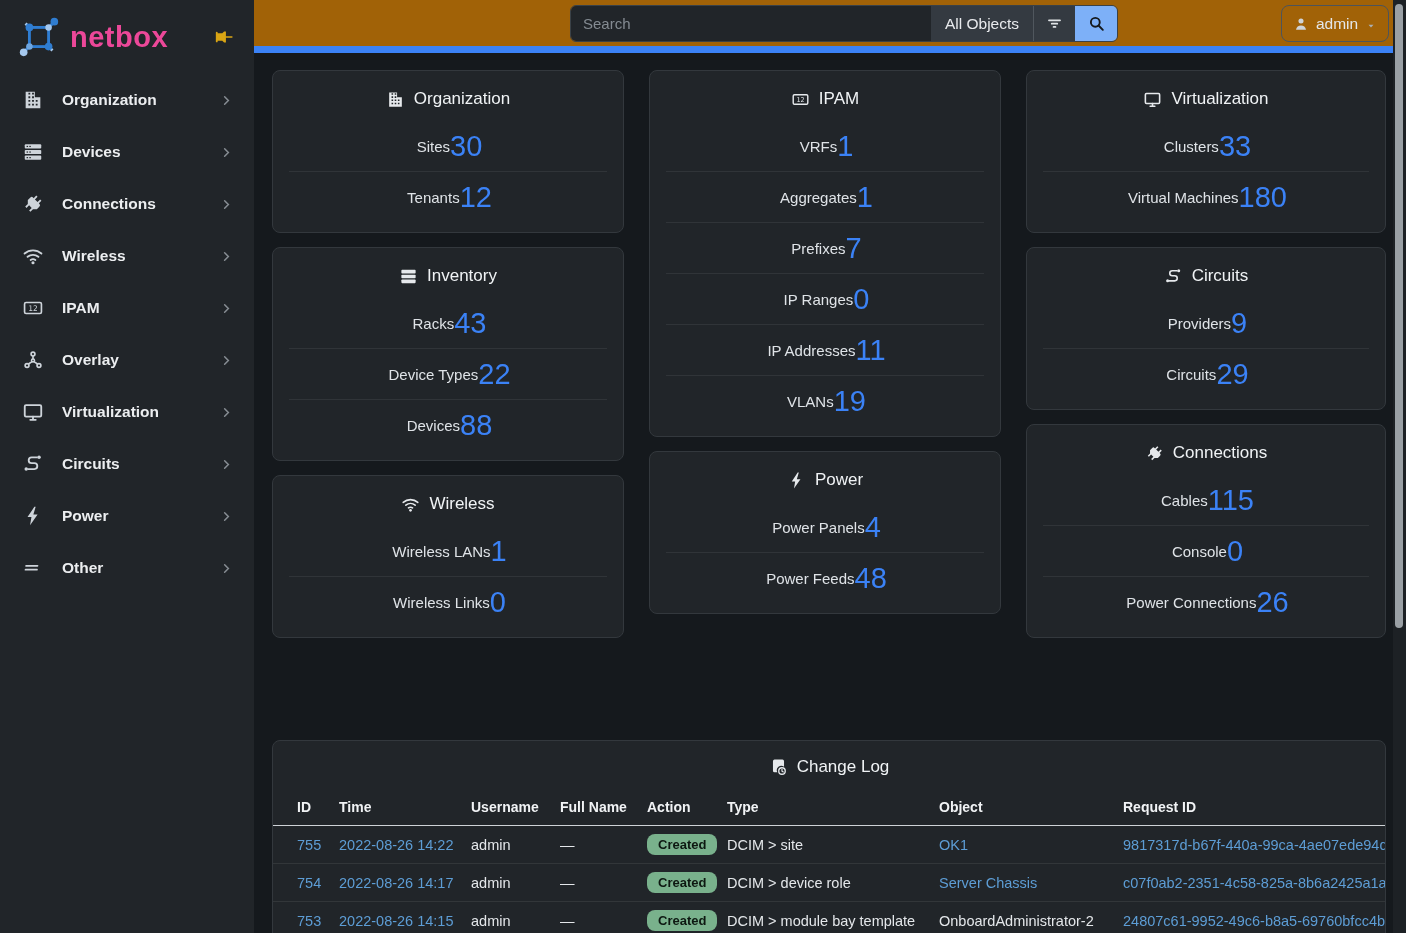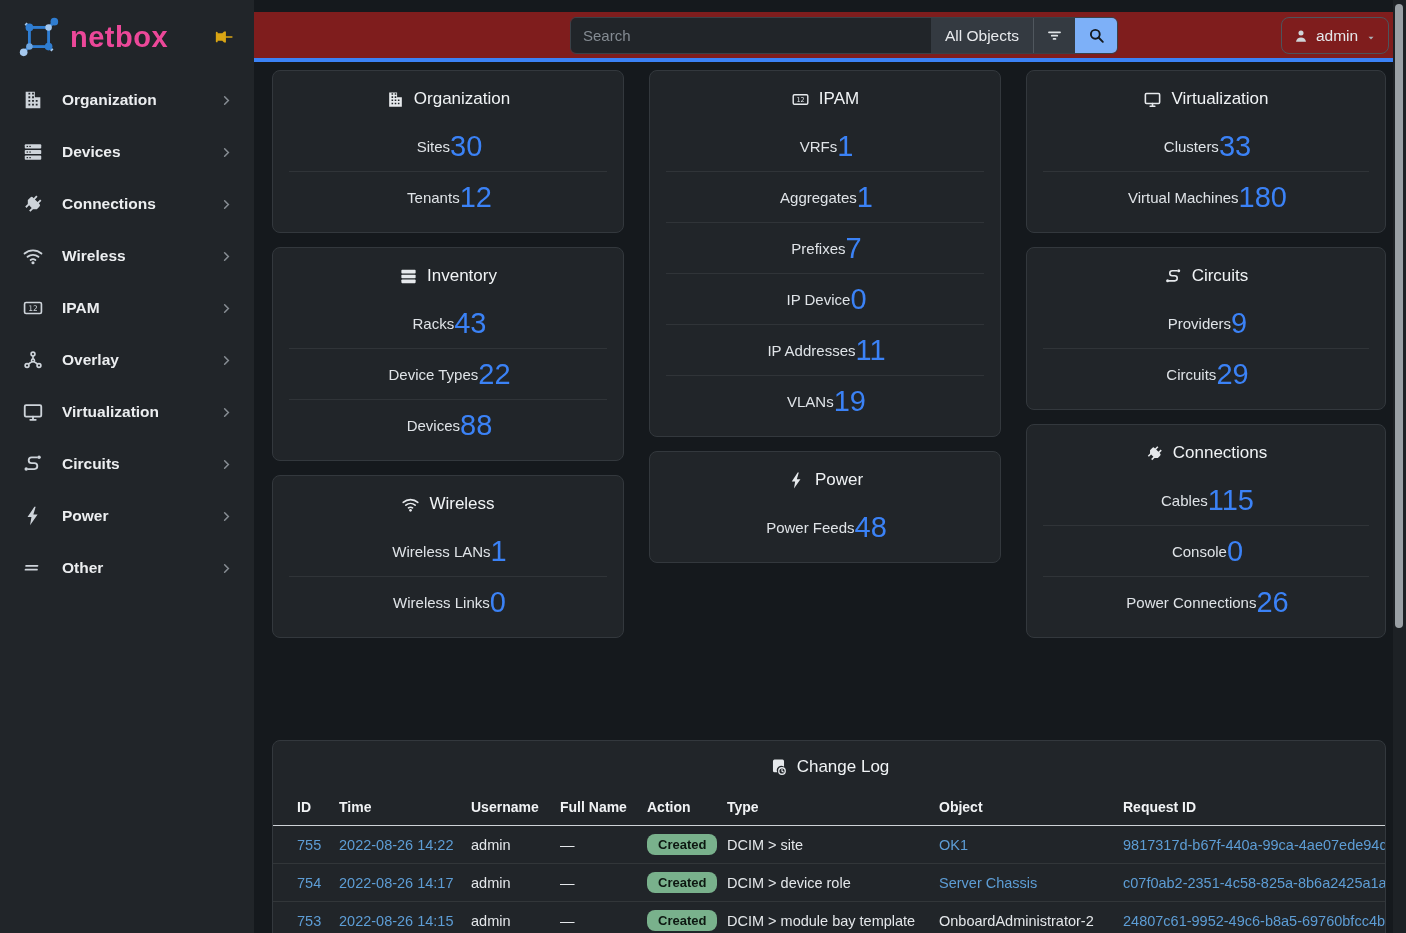--- a/index.html
+++ b/index.html
@@ -11,22 +11,22 @@
   #logo-row{display:flex;align-items:center;height:74px;padding:0 18px 0 16px;}
   #logo-mark{width:46px;height:46px;flex:0 0 auto;}
   #brand-name{font-size:29px;font-weight:700;color:#ec4899;margin-left:8px;letter-spacing:.5px;}
   #pin-btn{margin-left:auto;width:22px;height:22px;color:#d9a514;cursor:pointer;}
   .nav-item{display:flex;align-items:center;height:52px;padding:0 20px 0 22px;cursor:pointer;}
   .nav-icon{width:22px;height:22px;color:#ced4da;flex:0 0 auto;}
   .nav-label{margin-left:18px;font-size:15.5px;font-weight:600;color:#eceef0;}
   .nav-chev{margin-left:auto;width:15px;height:15px;color:#878d93;}
 
   
-  #topbar{position:absolute;left:254px;top:0;width:1152px;height:46px;background:#7f1d1d;
-          border-bottom:4px solid #3b82f6;margin-top:12px;}
+  #topbar{position:absolute;left:254px;top:0;width:1152px;height:46px;background:#a16207;
+          border-bottom:7px solid #3b82f6;}
   #search-group{position:absolute;left:316px;top:5px;height:37px;display:flex;
                 border:1px solid #3a4147;border-radius:6px;overflow:hidden;box-sizing:border-box;}
   #search-input{width:336px;background:#212529;border:none;outline:none;color:#e6e9ec;
                 font-size:15px;padding:0 12px;font-family:inherit;}
   #search-input::placeholder{color:#848b92;}
   #objtype-btn{display:flex;align-items:center;justify-content:center;width:102px;background:#343a41;
                color:#e8eaed;font-size:15.5px;border:none;cursor:pointer;font-family:inherit;}
   #filter-btn{display:flex;align-items:center;justify-content:center;width:42px;background:#343a41;
               border:none;border-left:1px solid #50575e;color:#dfe3e6;cursor:pointer;}
   #filter-btn svg{width:19px;height:19px;}
@@ -413,41 +413,45 @@
       </div>
       <div class="stat-row">
         <span class="stat-label">Aggregates</span>
         <span class="stat-value">1</span>
       </div>
       <div class="stat-row">
         <span class="stat-label">Prefixes</span>
         <span class="stat-value">7</span>
       </div>
       <div class="stat-row">
-        <span class="stat-label">IP Device</span>
+        <span class="stat-label">IP Ranges</span>
         <span class="stat-value">0</span>
       </div>
       <div class="stat-row">
         <span class="stat-label">IP Addresses</span>
         <span class="stat-value">11</span>
       </div>
       <div class="stat-row">
         <span class="stat-label">VLANs</span>
         <span class="stat-value">19</span>
       </div>
     </section>
 
     <section class="card">
       <div class="card-header">
         <span class="cicon">
           <svg viewBox="0 0 24 24">
               <path fill="currentColor" d="M13.5 2L6 13.2h4.3L8.8 22l8.2-11.6h-4.6L14.9 2h-1.4z"></path>
             </svg>
         </span>
         <span>Power</span>
+      </div>
+      <div class="stat-row">
+        <span class="stat-label">Power Panels</span>
+        <span class="stat-value">4</span>
       </div>
       <div class="stat-row">
         <span class="stat-label">Power Feeds</span>
         <span class="stat-value">48</span>
       </div>
     </section>
   </div>
 
   <div id="col-3" class="col">
     <section class="card">

